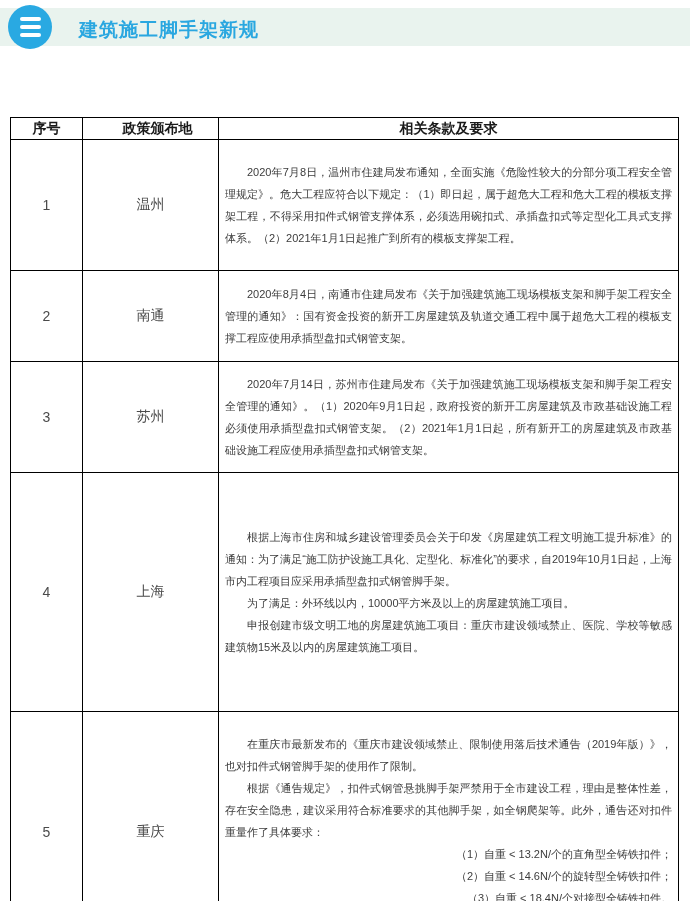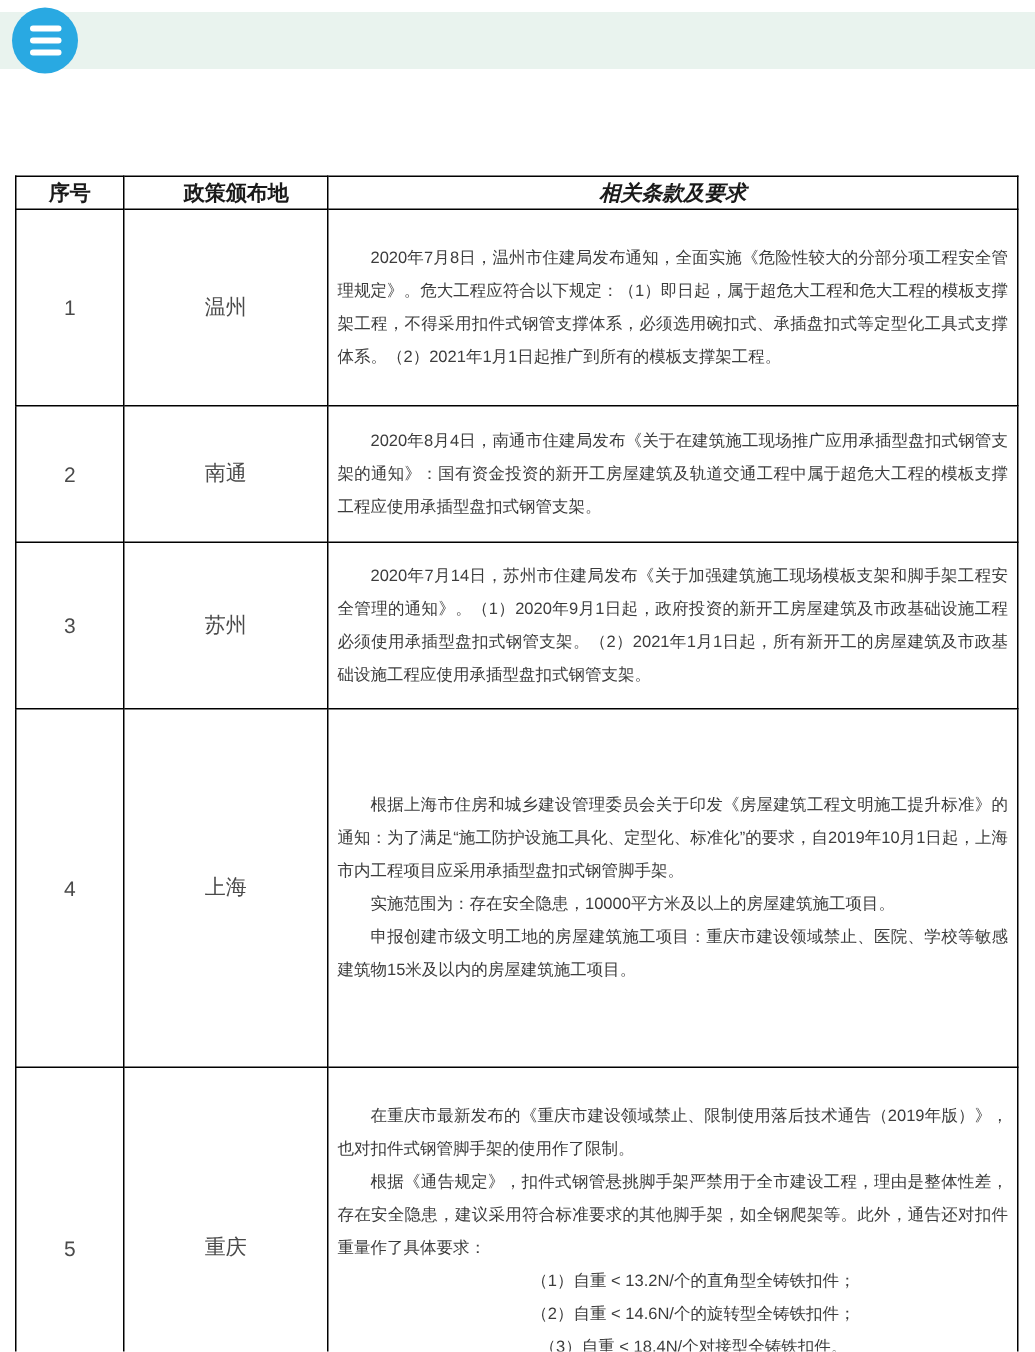--- a/index.html
+++ b/index.html
@@ -63,56 +63,57 @@
   .policy-table th {
     font-size: 14px;
     font-weight: bold;
     color: #1a1a1a;
     text-align: center;
     height: 22px;
     padding: 1px 2px;
   }
   th.col-no    { width: 72px; }
   th.col-city  { width: 136px; padding-left: 16px; }
-  th.col-detail{ width: 460px; font-style: italic; }
+  th.col-detail{ width: 460px; }
 
   td.cell-no, td.cell-city {
     text-align: center;
     vertical-align: middle;
     font-size: 14px;
     color: #4a4a4a;
   }
   td.cell-detail {
     vertical-align: middle;
     padding: 4px 6px;
     font-size: 11px;
     line-height: 22px;
     text-align: justify;
     color: #3c3c3c;
   }
   td.cell-detail p { margin: 0; text-indent: 2em; }
-  td.cell-detail p.item { text-indent: 2.5em; text-align: center; }
+  td.cell-detail p.item { text-indent: 2.5em; text-align: right; }
   td.cell-detail p.note { text-indent: 1em; }
 
   
   tbody tr:nth-child(1) td { height: 131px; }
   tbody tr:nth-child(2) td { height: 91px;  }
   tbody tr:nth-child(3) td { height: 111px; }
   tbody tr:nth-child(4) td { height: 239px; }
   tbody tr:nth-child(5) td { height: 240px; }
 </style>
 </head>
 <body>
 
 <div class="header-band">
   <div class="menu-icon">
     <span class="bar"></span>
     <span class="bar"></span>
     <span class="bar"></span>
   </div>
+  <div class="page-title">建筑施工脚手架新规</div>
 </div>
 
 <table class="policy-table">
   <thead>
     <tr>
       <th class="col-no">序号</th>
       <th class="col-city">政策颁布地</th>
       <th class="col-detail">相关条款及要求</th>
     </tr>
   </thead>
@@ -122,38 +123,38 @@
     <td class="cell-city">温州</td>
     <td class="cell-detail">
           <p class="para">2020年7月8日，温州市住建局发布通知，全面实施《危险性较大的分部分项工程安全管理规定》。危大工程应符合以下规定：（1）即日起，属于超危大工程和危大工程的模板支撑架工程，不得采用扣件式钢管支撑体系，必须选用碗扣式、承插盘扣式等定型化工具式支撑体系。（2）2021年1月1日起推广到所有的模板支撑架工程。</p>
         </td>
   </tr>
 
   <tr>
     <td class="cell-no">2</td>
     <td class="cell-city">南通</td>
     <td class="cell-detail">
-          <p class="para">2020年8月4日，南通市住建局发布《关于在建筑施工现场推广应用承插型盘扣式钢管支架的通知》：国有资金投资的新开工房屋建筑及轨道交通工程中属于超危大工程的模板支撑工程应使用承插型盘扣式钢管支架。</p>
+          <p class="para">2020年8月4日，南通市住建局发布《关于加强建筑施工现场模板支架和脚手架工程安全管理的通知》：国有资金投资的新开工房屋建筑及轨道交通工程中属于超危大工程的模板支撑工程应使用承插型盘扣式钢管支架。</p>
         </td>
   </tr>
 
   <tr>
     <td class="cell-no">3</td>
     <td class="cell-city">苏州</td>
     <td class="cell-detail">
           <p class="para">2020年7月14日，苏州市住建局发布《关于加强建筑施工现场模板支架和脚手架工程安全管理的通知》。（1）2020年9月1日起，政府投资的新开工房屋建筑及市政基础设施工程必须使用承插型盘扣式钢管支架。（2）2021年1月1日起，所有新开工的房屋建筑及市政基础设施工程应使用承插型盘扣式钢管支架。</p>
         </td>
   </tr>
 
   <tr>
     <td class="cell-no">4</td>
     <td class="cell-city">上海</td>
     <td class="cell-detail">
           <p class="para">根据上海市住房和城乡建设管理委员会关于印发《房屋建筑工程文明施工提升标准》的通知：为了满足“施工防护设施工具化、定型化、标准化”的要求，自2019年10月1日起，上海市内工程项目应采用承插型盘扣式钢管脚手架。</p>
-          <p class="para">实施范围为：存在安全隐患，10000平方米及以上的房屋建筑施工项目。</p>
+          <p class="para">为了满足：外环线以内，10000平方米及以上的房屋建筑施工项目。</p>
           <p class="para">申报创建市级文明工地的房屋建筑施工项目：重庆市建设领域禁止、医院、学校等敏感建筑物15米及以内的房屋建筑施工项目。</p>
         </td>
   </tr>
 
   <tr>
     <td class="cell-no">5</td>
     <td class="cell-city">重庆</td>
     <td class="cell-detail">
           <p class="para">在重庆市最新发布的《重庆市建设领域禁止、限制使用落后技术通告（2019年版）》，也对扣件式钢管脚手架的使用作了限制。</p>
           <p class="para">根据《通告规定》，扣件式钢管悬挑脚手架严禁用于全市建设工程，理由是整体性差，存在安全隐患，建议采用符合标准要求的其他脚手架，如全钢爬架等。此外，通告还对扣件重量作了具体要求：</p>

